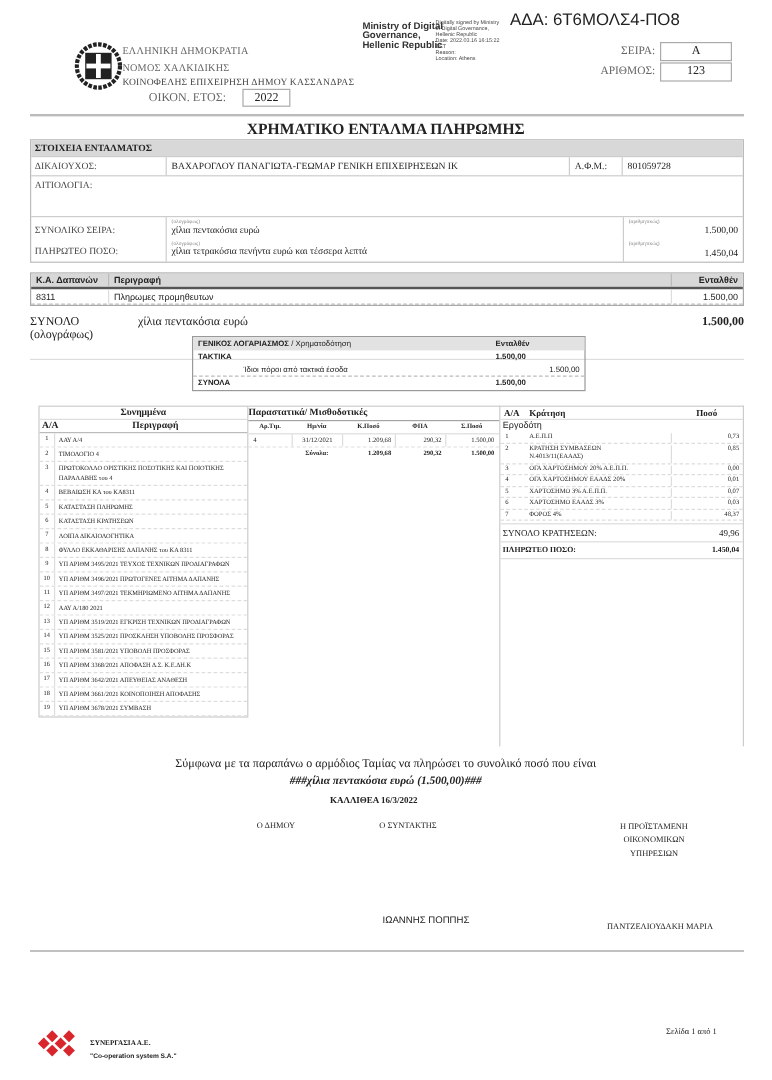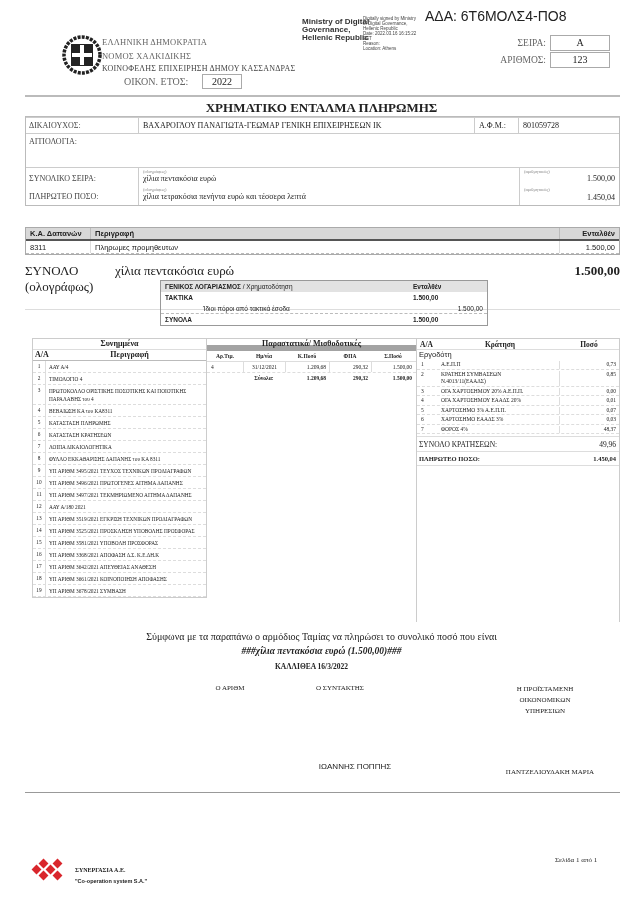--- a/index.html
+++ b/index.html
@@ -28,37 +28,37 @@
   .ent-row { display: flex; border-top: 1px solid #ccc; }
   .ent-lbl { width: 112px; padding: 3px 3px; color: #444; }
   .ent-val { flex: 1; padding: 3px 4px; border-left: 1px solid #ccc; }
   .small-lbl { font-size: 4.5px; color: #888; display: block; line-height: 5px; }
 
   
   .ka { left: 25px; top: 227px; width: 595px; border: 1px solid #aaa; font-size: 7.5px; }
   .ka-head { display: flex; background: #d8d8d8; font-weight: bold; border-bottom: 2px solid #555; height: 13px; line-height: 12px; }
   .ka-row { display: flex; height: 13px; line-height: 13px; border-bottom: 1px dashed #bbb; }
 
-  .synolo { left: 25px; top: 263px; width: 595px; font-size: 13px; display: flex; border-bottom: 1px solid #ddd; padding-bottom: 14px; }
+  .synolo { left: 25px; top: 263px; width: 595px; font-size: 10px; display: flex; border-bottom: 1px solid #ddd; padding-bottom: 14px; }
 
   
   .gl { left: 160px; top: 280px; width: 328px; border: 1px solid #999; font-size: 6.5px; }
   .gl-head { display: flex; background: #e2e2e2; height: 11px; line-height: 11px; padding: 0 4px; }
   .gl-row { display: flex; height: 11px; line-height: 11px; padding: 0 4px; }
 
   
   .syn { left: 32px; top: 338px; width: 175px; font-size: 5.3px; border: 1px solid #ccc; }
   .syn-title { text-align: center; font-weight: bold; font-size: 8px; height: 11px; border-bottom: 1px solid #ddd; }
   .syn-head { display: flex; font-weight: bold; font-size: 8px; height: 11px; border-bottom: 1px solid #bbb; }
   .syn-row { display: flex; border-bottom: 1px dashed #ddd; min-height: 9.3px; }
   .syn-aa { width: 13px; text-align: center; padding-top: 1.5px; border-right: 1px solid #ddd; }
   .syn-desc { flex: 1; padding: 1.5px 3px; line-height: 8px; }
 
   .par { left: 207px; top: 338px; width: 210px; height: 284px; border-top: 1px solid #ccc; border-right: 1px solid #ccc; font-size: 5.5px; }
-  .par-title { text-align: center; font-weight: bold; font-size: 8px; height: 12px; border-bottom: 6px solid #a3a3a3; }
+  .par-title { text-align: left; font-weight: bold; font-size: 8px; height: 12px; border-bottom: 1px solid #a3a3a3; }
   .par-row { display: flex; height: 11px; line-height: 11px; }
   .par-row > div { text-align: center; }
 
   .krat { left: 417px; top: 338px; width: 203px; height: 284px; border-top: 1px solid #ccc; border-right: 1px solid #ccc; font-size: 5.5px; }
   .krat-head { display: flex; font-weight: bold; font-size: 7.5px; height: 11px; line-height: 11px; border-bottom: 1px solid #ddd; }
   .krat-row { display: flex; border-bottom: 1px dashed #ddd; line-height: 7.5px; padding-top: 1px; }
 
   .agree { left: 0; width: 643px; text-align: center; }
   .sign-lbl { font-size: 7px; text-align: center; }
 </style>
@@ -98,20 +98,21 @@
 <div class="abs seira-lbl" style="top:38px">ΣΕΙΡΑ:</div>
 <div class="abs seira-box" style="top:35px">Α</div>
 <div class="abs seira-lbl" style="top:55px">ΑΡΙΘΜΟΣ:</div>
 <div class="abs seira-box" style="top:52px">123</div>
 
 <div class="abs rule" style="top:95px"></div>
 
 <div class="abs doc-title">ΧΡΗΜΑΤΙΚΟ ΕΝΤΑΛΜΑ ΠΛΗΡΩΜΗΣ</div>
 
 <div class="abs ent">
+  <div class="ent-head">ΣΤΟΙΧΕΙΑ ΕΝΤΑΛΜΑΤΟΣ</div>
   <div class="ent-row" style="height:16px">
     <div class="ent-lbl">ΔΙΚΑΙΟΥΧΟΣ:</div>
     <div class="ent-val" style="font-weight:normal;flex:none;width:336px">ΒΑΧΑΡΟΓΛΟΥ ΠΑΝΑΓΙΩΤΑ-ΓΕΩΜΑΡ ΓΕΝΙΚΗ ΕΠΙΧΕΙΡΗΣΕΩΝ ΙΚ</div>
     <div class="ent-val" style="flex:none;width:44px">Α.Φ.Μ.:</div>
     <div class="ent-val">801059728</div>
   </div>
   <div class="ent-row" style="height:34px">
     <div class="ent-lbl">ΑΙΤΙΟΛΟΓΙΑ:</div>
   </div>
   <div class="ent-row" style="height:19px">
@@ -284,21 +285,21 @@
     <div style="width:42px">Σύνολα:</div>
     <div style="width:44px;text-align:right;padding-right:3px">1.209,68</div>
     <div style="width:42px;text-align:right;padding-right:3px">290,32</div>
     <div style="width:44px;text-align:right;padding-right:3px">1.500,00</div>
   </div>
 </div>
 
 <div class="abs krat">
   <div class="krat-head">
     <div style="width:24px;padding-left:3px">Α/Α</div>
-    <div style="flex:1;text-align:center">Κράτηση</div>
+    <div style="flex:1;text-align:left">Κράτηση</div>
     <div style="width:60px;text-align:center">Ποσό</div>
   </div>
   <div class="sans" style="font-size:7.5px;padding-left:2px;height:10px;line-height:10px">Εργοδότη</div>
   <div id="krat-rows">
       <div class="krat-row">
         <div style="width:24px;padding-left:4px">1</div>
         <div style="flex:1;padding-right:20px">Α.Ε.Π.Π</div>
         <div style="width:60px;text-align:right;padding-right:3px;border-left:1px solid #ddd">0,73</div>
       </div>
       <div class="krat-row">
@@ -339,21 +340,21 @@
   <div style="display:flex;font-size:6.5px;font-weight:bold;height:14px;line-height:14px;border-bottom:1px solid #ddd">
     <div style="flex:1;padding-left:2px">ΠΛΗΡΩΤΕΟ ΠΟΣΟ:</div>
     <div style="width:60px;text-align:right;padding-right:3px">1.450,04</div>
   </div>
 </div>
 
 <div class="abs agree" style="top:631px;font-size:10px">Σύμφωνα με τα παραπάνω ο αρμόδιος Ταμίας να πληρώσει το συνολικό ποσό που είναι</div>
 <div class="abs agree" style="top:646px;font-size:9.5px;font-weight:bold;font-style:italic">###χίλια πεντακόσια  ευρώ (1.500,00)###</div>
 <div class="abs agree" style="top:662px;font-size:7.5px;font-weight:bold;left:-10px">ΚΑΛΛΙΘΕΑ  16/3/2022</div>
 
-<div class="abs sign-lbl" style="left:190px;top:684px;width:80px">Ο ΑΡΙΘΜ</div>
+<div class="abs sign-lbl" style="left:190px;top:684px;width:80px">Ο ΔΗΜΟΥ</div>
 <div class="abs sign-lbl" style="left:300px;top:684px;width:80px">Ο ΣΥΝΤΑΚΤΗΣ</div>
 <div class="abs sign-lbl" style="left:495px;top:684px;width:100px;line-height:11px">
   <div>Η ΠΡΟΪΣΤΑΜΕΝΗ</div>
   <div>ΟΙΚΟΝΟΜΙΚΩΝ</div>
   <div>ΥΠΗΡΕΣΙΩΝ</div>
 </div>
 <div class="abs sans" style="left:300px;top:762px;width:110px;text-align:center;font-size:8px">ΙΩΑΝΝΗΣ ΠΟΠΠΗΣ</div>
 <div class="abs" style="left:490px;top:768px;width:120px;text-align:center;font-size:7px">ΠΑΝΤΖΕΛΙΟΥΔΑΚΗ ΜΑΡΙΑ</div>
 <div class="abs rule" style="top:792px;width:595px;left:25px;height:1px;background:#999"></div>
 

